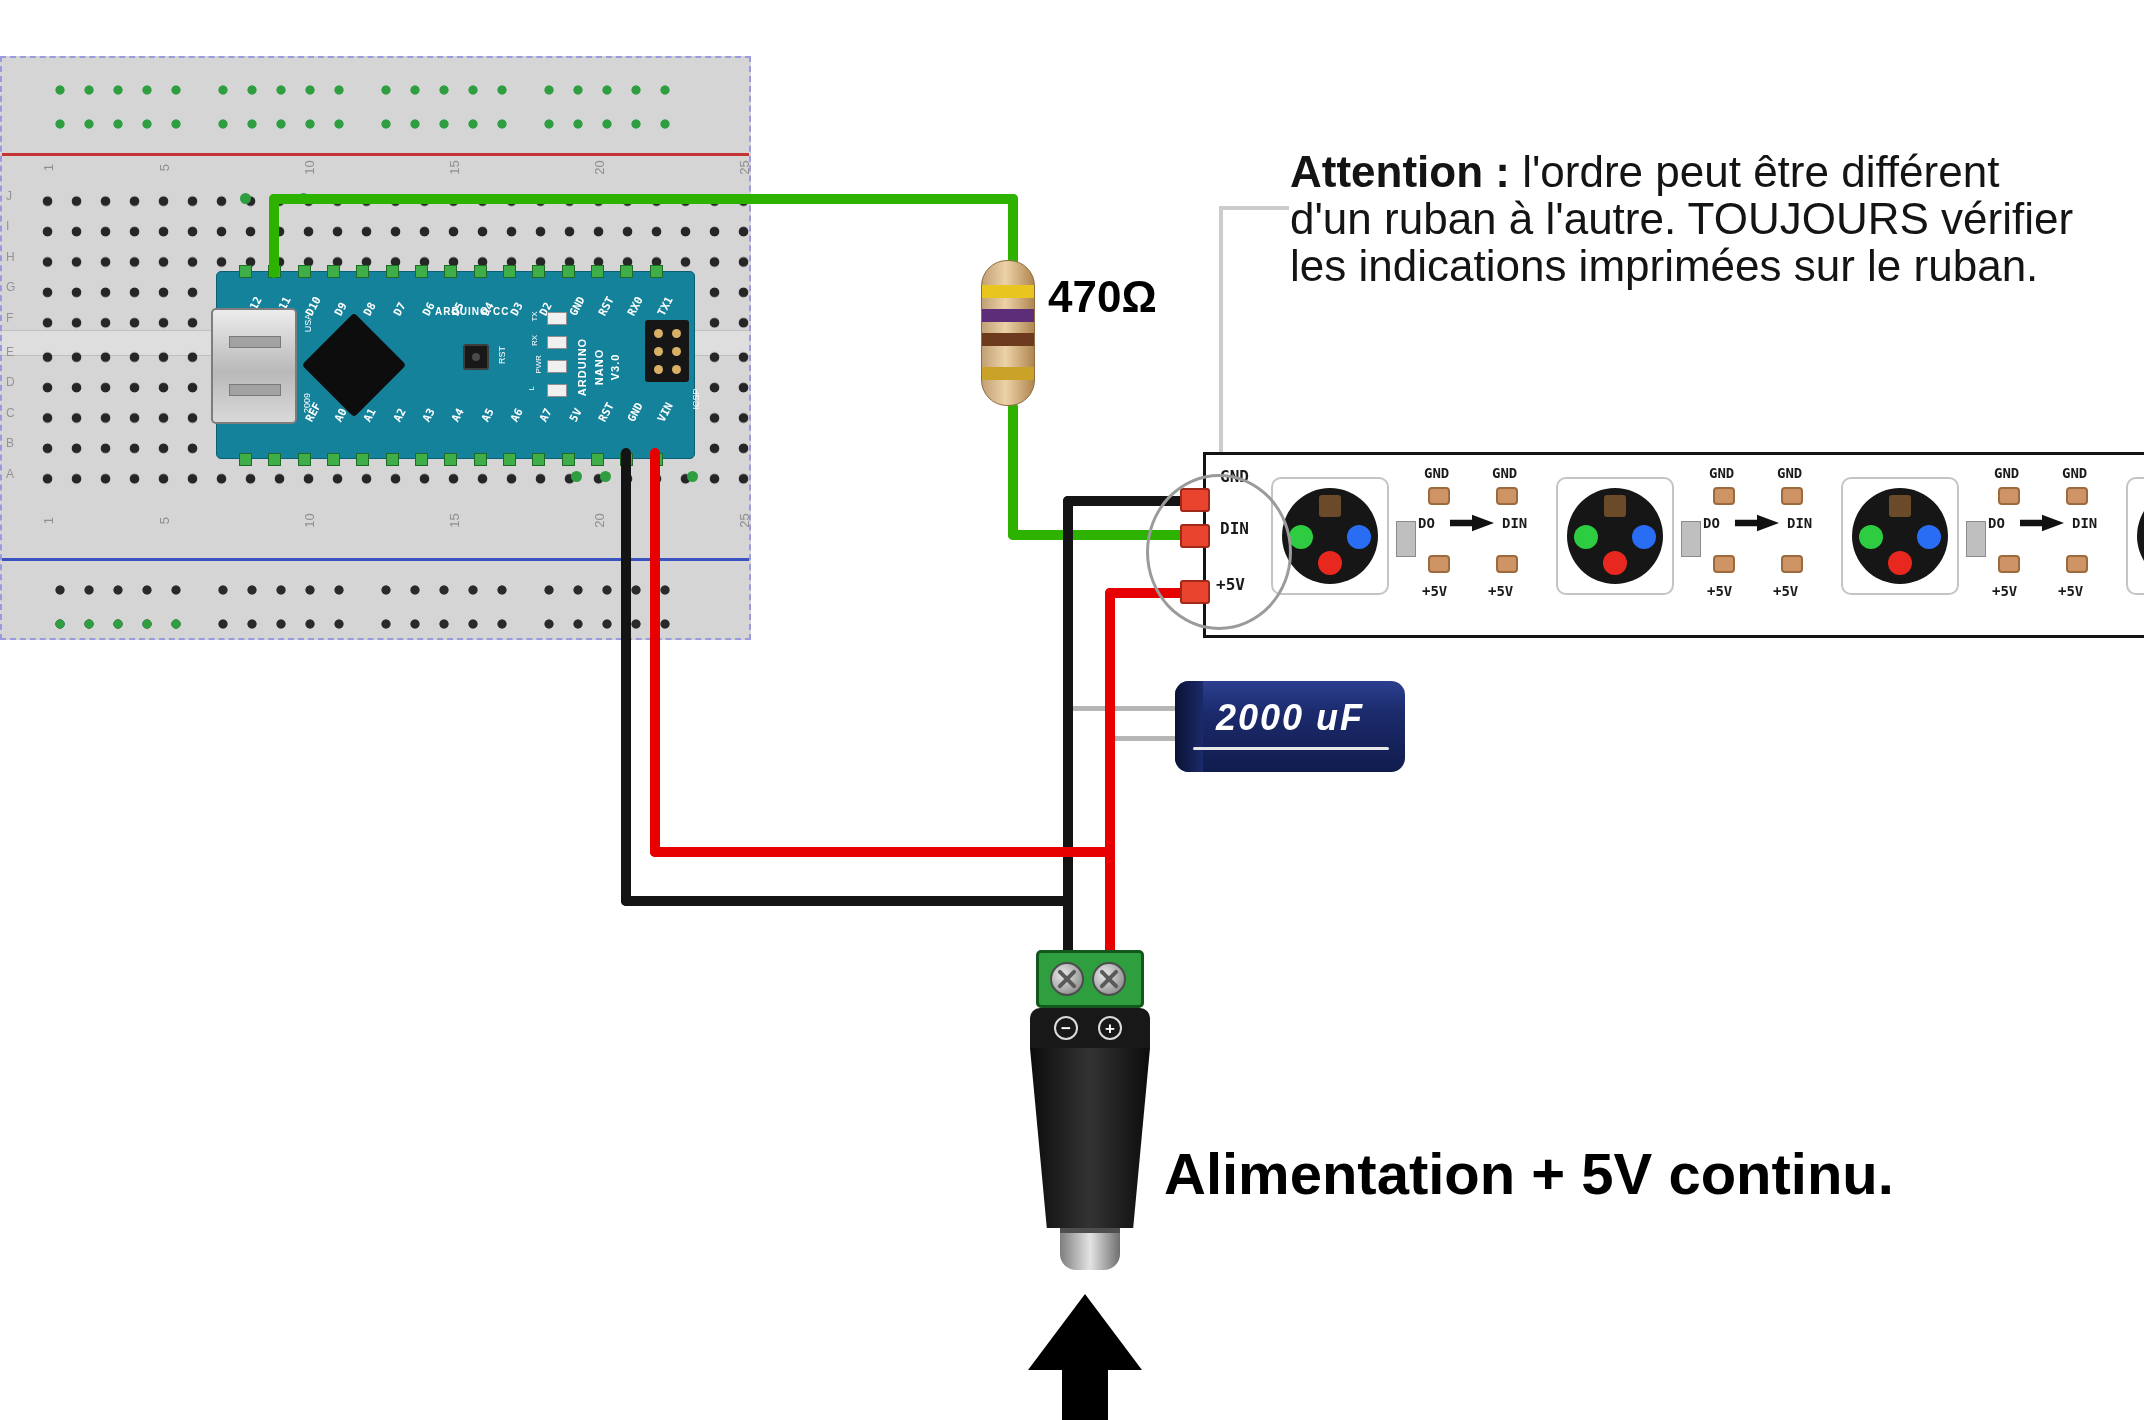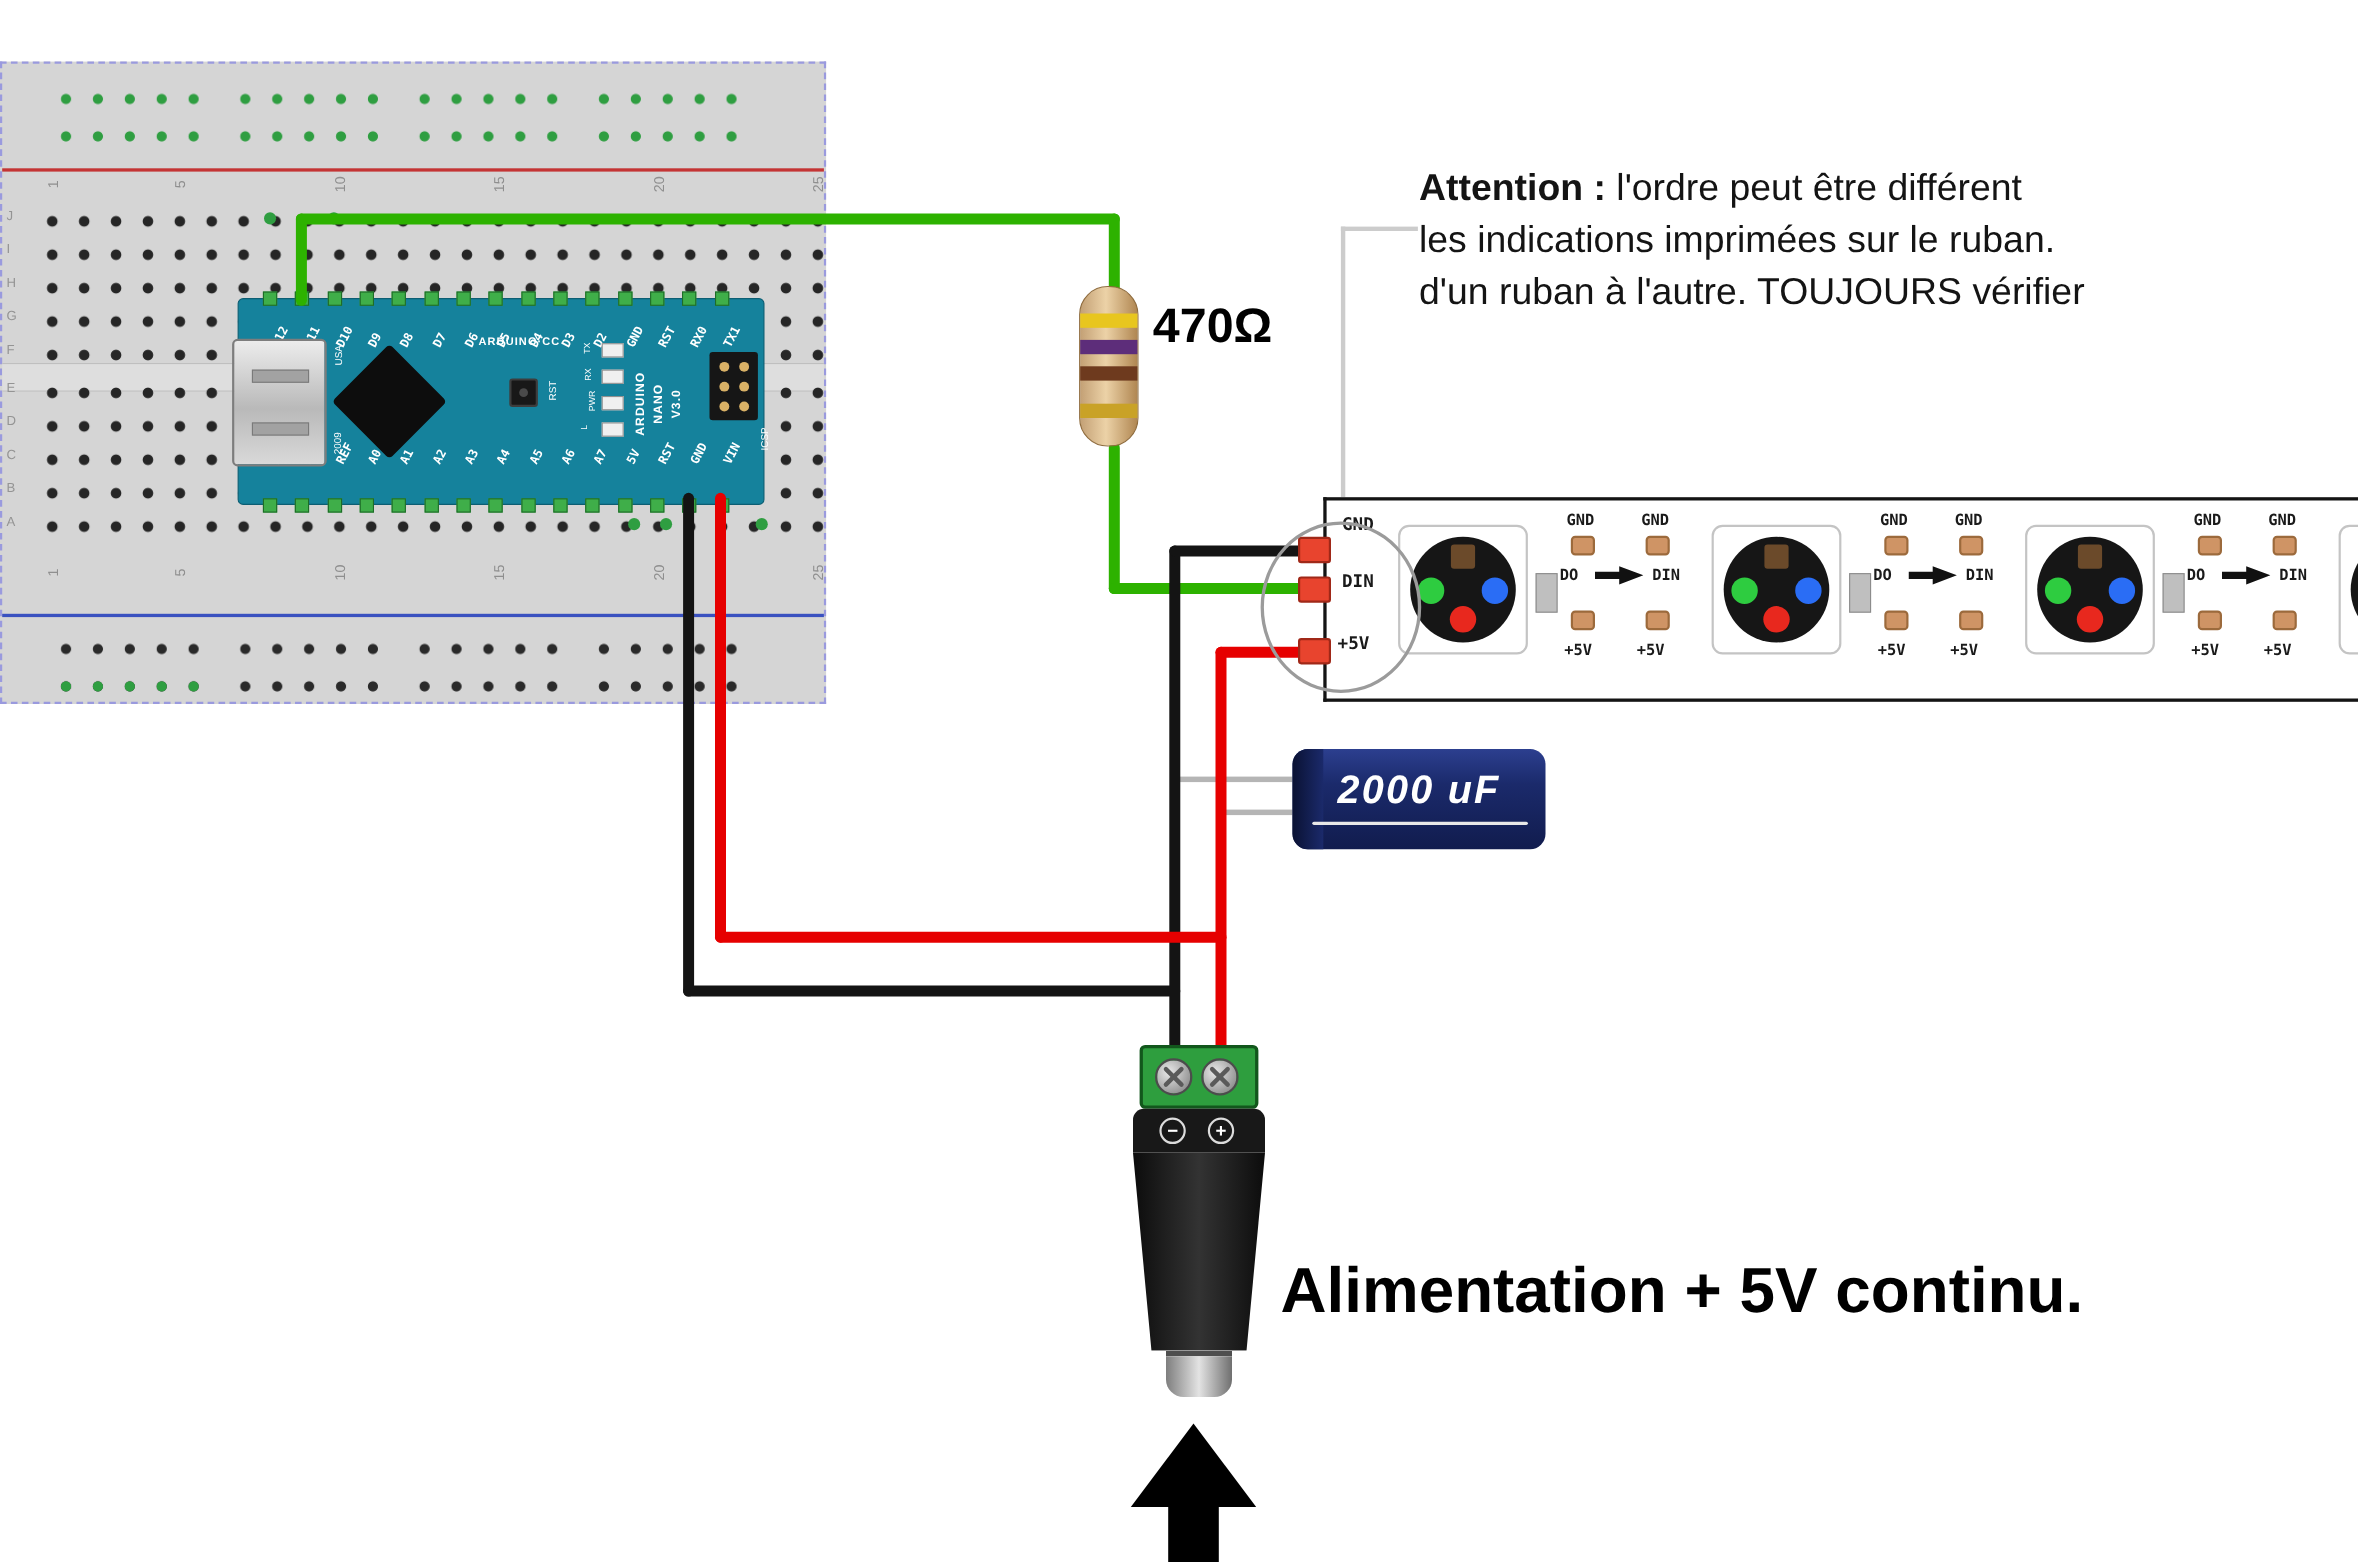--- a/index.html
+++ b/index.html
@@ -103,21 +103,21 @@
         background:linear-gradient(90deg,#c3a075,#ecd2a7 45%,#b08651);border:1px solid #8f6c3e;
         z-index:6;box-sizing:border-box;}
   .band{position:absolute;left:0;width:100%;height:13px;}
   .band.b1{top:24px;background:#e8c61f;}
   .band.b2{top:48px;background:#5d2d7a;}
   .band.b3{top:72px;background:#6e3a1e;}
   .band.b4{top:106px;background:#c9a227;}
   .res-label{position:absolute;left:1048px;top:272px;font-weight:700;font-size:44px;color:#000;z-index:6;}
 
   
-  .attention{position:absolute;left:1290px;top:148px;width:854px;font-size:34px;line-height:47px;color:#141414;z-index:3;}
+  .attention{position:absolute;left:1290px;top:148px;width:854px;font-size:44px;line-height:47px;color:#141414;z-index:3;}
   .callout-v{position:absolute;left:1219px;top:206px;width:4px;height:246px;background:#cccccc;z-index:2;}
   .callout-h{position:absolute;left:1219px;top:206px;width:70px;height:4px;background:#cccccc;z-index:2;}
 
   
   .strip{position:absolute;left:1203px;top:452px;width:941px;height:186px;background:#fff;
         border:3px solid #141414;border-right:none;box-sizing:border-box;overflow:hidden;z-index:2;}
   .strip-input{position:absolute;left:0;top:0;width:62px;height:100%;}
   .in-lbl{position:absolute;font:700 16px "DejaVu Sans Mono",monospace;color:#1a1a1a;}
   .in-lbl:nth-child(1){left:14px;top:12px;}
   .in-lbl:nth-child(2){left:14px;top:64px;}
@@ -398,22 +398,22 @@
     <div class="band b2"></div>
     <div class="band b3"></div>
     <div class="band b4"></div>
   </div>
   <div class="res-label">470Ω</div>
 
   <div class="callout-v"></div>
   <div class="callout-h"></div>
   <div class="attention">
     <div><b>Attention :</b><span> l'ordre peut être différent</span></div>
+    <div>d'un ruban à l'autre. TOUJOURS vérifier</div>
     <div>les indications imprimées sur le ruban.</div>
-    <div>d'un ruban à l'autre. TOUJOURS vérifier</div>
   </div>
 
   <div class="strip">
     <div class="strip-input">
       <span class="in-lbl">GND</span>
       <span class="in-lbl">DIN</span>
       <span class="in-lbl">+5V</span>
     </div>
     <div class="segments">
       <div class="segment">

